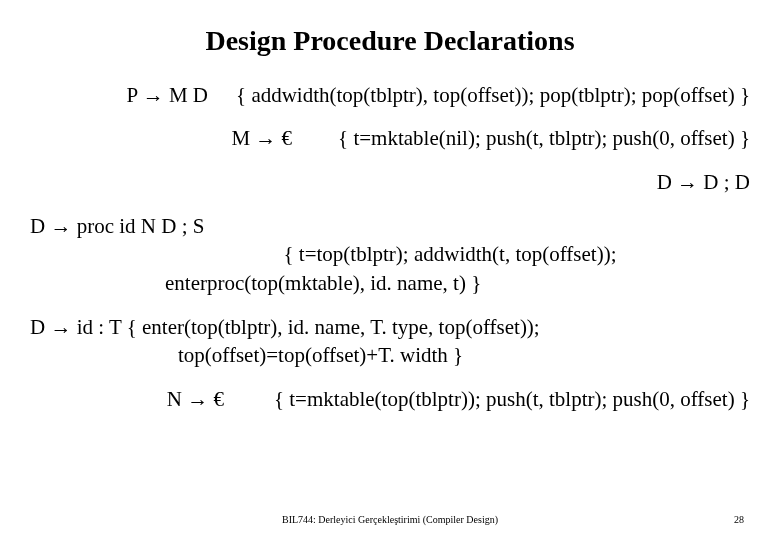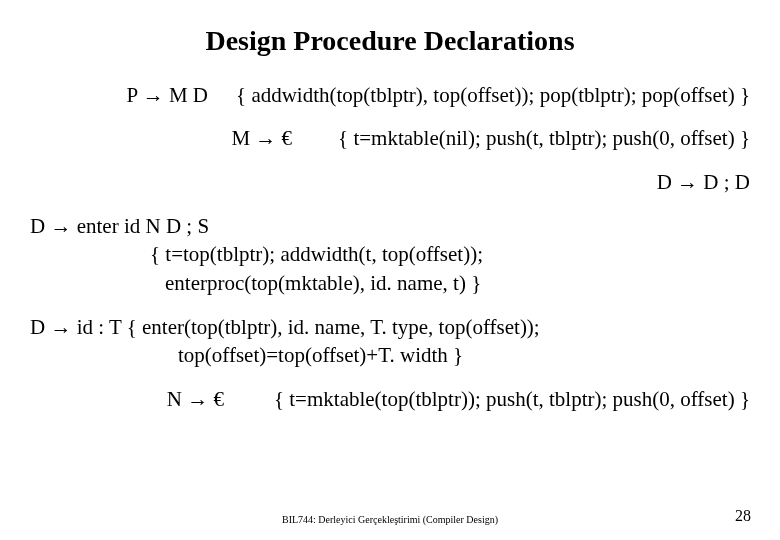--- a/index.html
+++ b/index.html
@@ -29,37 +29,38 @@
       line-height: 1.3;
       text-align: right;
     }
     .rule-proc {
       font-size: 21px;
       margin-bottom: 16px;
       line-height: 1.35;
     }
     .indent1 {
       padding-left: 120px;
+      text-align: center;
     }
     .indent2 {
       padding-left: 135px;
     }
     .footer {
       position: absolute;
       bottom: 15px;
       left: 0;
       width: 100%;
       text-align: center;
       font-size: 10px;
     }
     .pagenum {
       position: absolute;
       bottom: 15px;
-      right: 29px;
-      font-size: 16px;
+      right: 36px;
+      font-size: 10px;
       margin-top: 44px;
     }
     .sp {
       display: inline-block;
       width: 28px;
     }
   </style>
 </head>
 <body>
 
@@ -71,21 +72,21 @@
 
 <div class="rule">
   <span>M → €</span><span class="sp"></span><span style="display:inline-block;width:18px"></span><span>{ t=mktable(nil); push(t, tblptr); push(0, offset) }</span>
 </div>
 
 <div class="rule">
   <span>D → D ; D</span>
 </div>
 
 <div class="rule-proc">
-  <div>D →  enter id N D ; S</div>
+  <div>D →  proc id N D ; S</div>
   <div class="indent1">{ t=top(tblptr); addwidth(t, top(offset));</div>
   <div class="indent2">enterproc(top(mktable), id. name, t) }</div>
 </div>
 
 <div class="rule-proc">
   <div>D →  id : T { enter(top(tblptr), id. name, T. type, top(offset));</div>
   <div style="padding-left:148px">top(offset)=top(offset)+T. width }</div>
 </div>
 
 <div class="rule">

